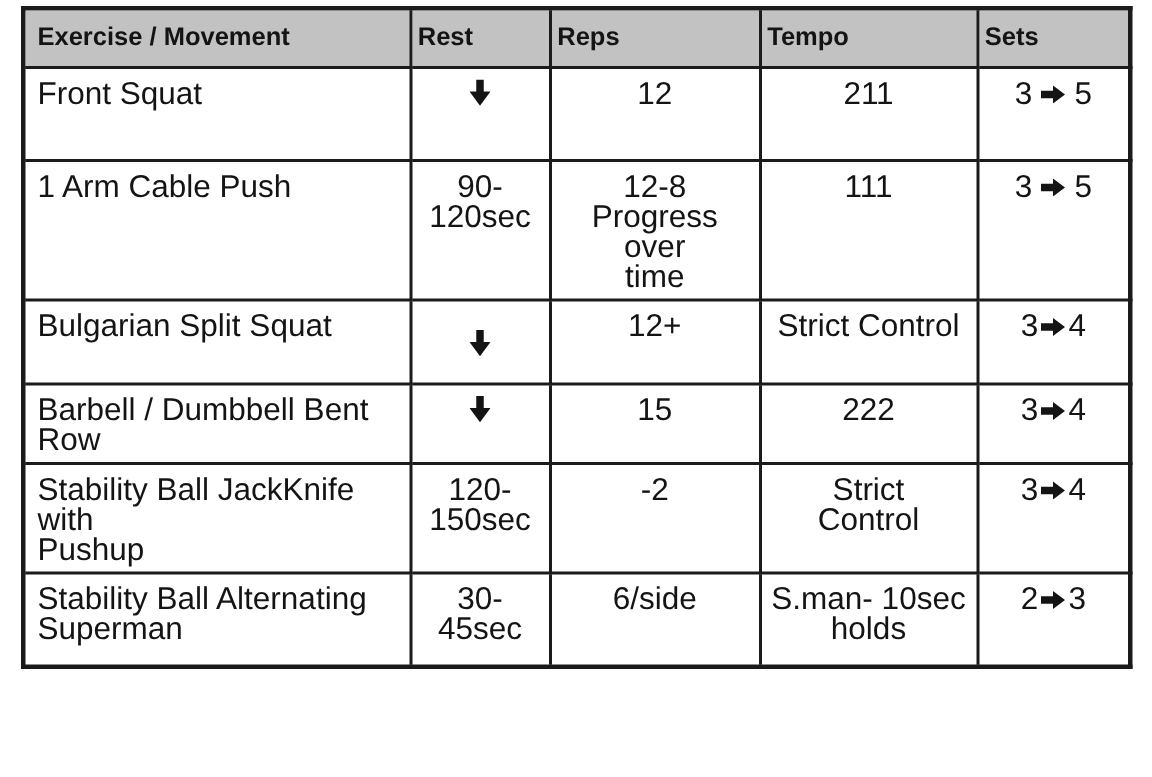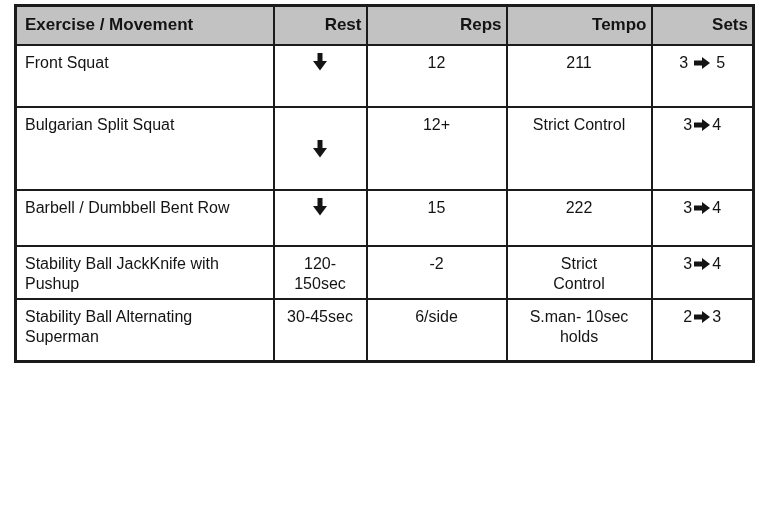--- a/index.html
+++ b/index.html
@@ -24,29 +24,29 @@
     vertical-align:top;
     white-space:pre-line;
     overflow:hidden;
   }
   thead tr{height:39px;}
   th{
     background:#c2c2c2;
     font-weight:bold;
     font-size:17px;
     vertical-align:middle;
-    text-align:right;
+    text-align:left;
     padding:2px 4px;
   }
   th.col-exercise{
     text-align:left;
     padding-left:8px;
   }
   td{
-    font-size:16px;
+    font-size:21px;
     line-height:20px;
     text-align:center;
     padding:7px 4px 4px 4px;
   }
   td.cell-exercise{
     text-align:left;
     padding-left:8px;
     padding-right:10px;
   }
   td.vmid{vertical-align:middle;padding-top:10px;}
@@ -90,20 +90,32 @@
           <td class="cell-rest"><span class="down-arrow-box"><svg width="14" height="18" viewBox="0 0 14 18" class="arrow-svg">
                 <path d="M4.5 0 H9.5 V8 H14 L7 17.5 L0 8 H4.5 Z" fill="#141414"></path>
               </svg></span></td>
           <td class="cell-reps">12</td>
           <td class="cell-tempo">211</td>
           <td class="cell-sets"><span class="sets-wrap spaced"><span>3</span><svg width="16" height="12" viewBox="0 0 16 12" class="arrow-svg">
                 <path d="M0 3.5 H8 V0 L16 6 L8 12 V8.5 H0 Z" fill="#141414"></path>
               </svg><span>5</span></span></td>
         </tr>
         <tr>
+          <td class="cell-exercise">1 Arm Cable Push</td>
+          <td class="cell-rest">90-
+120sec</td>
+          <td class="cell-reps">12-8
+Progress over
+time</td>
+          <td class="cell-tempo">111</td>
+          <td class="cell-sets"><span class="sets-wrap spaced"><span>3</span><svg width="16" height="12" viewBox="0 0 16 12" class="arrow-svg">
+                <path d="M0 3.5 H8 V0 L16 6 L8 12 V8.5 H0 Z" fill="#141414"></path>
+              </svg><span>5</span></span></td>
+        </tr>
+        <tr>
           <td class="cell-exercise">Bulgarian Split Squat</td>
           <td class="cell-rest vmid"><span class="down-arrow-box"><svg width="14" height="18" viewBox="0 0 14 18" class="arrow-svg">
                 <path d="M4.5 0 H9.5 V8 H14 L7 17.5 L0 8 H4.5 Z" fill="#141414"></path>
               </svg></span></td>
           <td class="cell-reps">12+</td>
           <td class="cell-tempo">Strict Control</td>
           <td class="cell-sets"><span class="sets-wrap"><span>3</span><svg width="16" height="12" viewBox="0 0 16 12" class="arrow-svg">
                 <path d="M0 3.5 H8 V0 L16 6 L8 12 V8.5 H0 Z" fill="#141414"></path>
               </svg><span>4</span></span></td>
         </tr>

